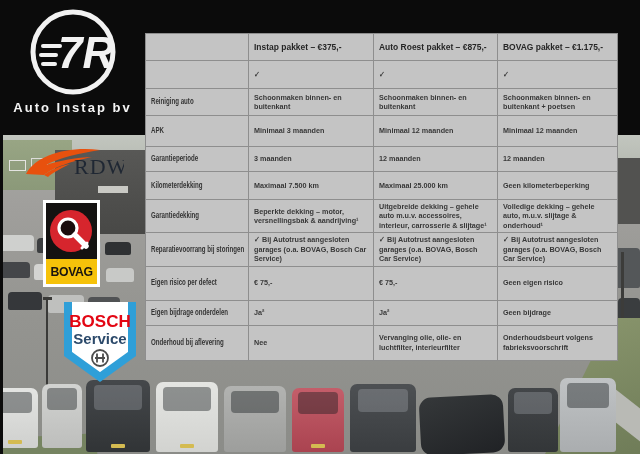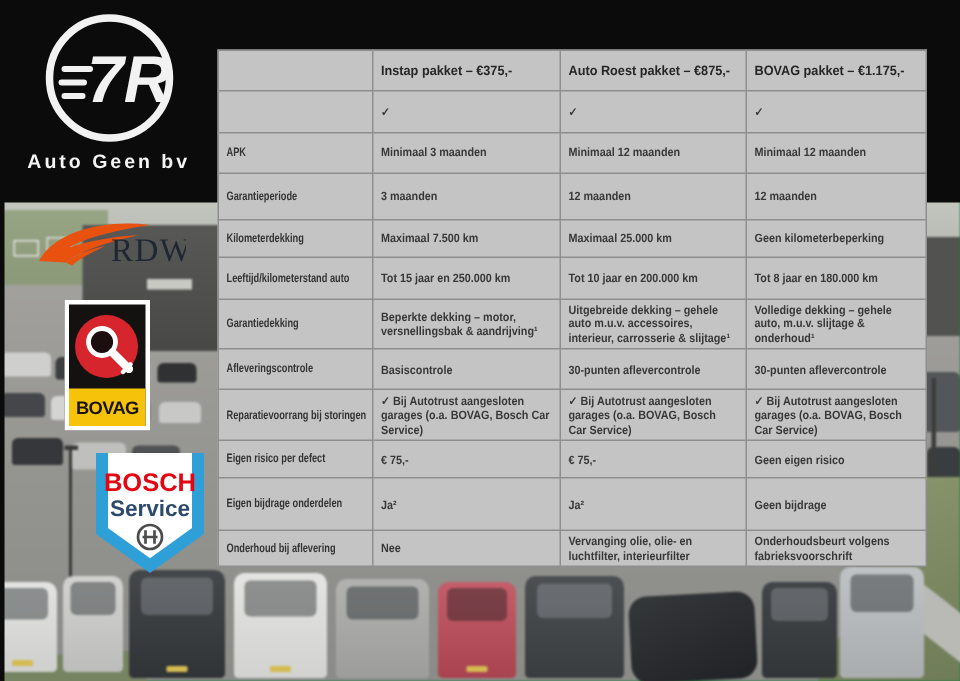--- a/index.html
+++ b/index.html
@@ -1,18 +1,18 @@
 <!DOCTYPE html>
 <html><head>
 <meta charset="utf-8">
 <style>
   html,body{margin:0;padding:0;background:#222;}
   body{width:640px;height:454px;position:relative;overflow:hidden;
        font-family:"Liberation Sans",sans-serif;}
-  .stage{position:absolute;inset:0;width:640px;height:454px;overflow:hidden;background:#15803d;}
+  .stage{position:absolute;inset:0;width:640px;height:454px;overflow:hidden;background:#1d4ed8;}
 
   
   .photo{position:absolute;inset:0;z-index:0;filter:blur(0.7px) saturate(.85);
          background:linear-gradient(180deg,#b4b8b1 0%,#a9aca5 25%,#a09f9b 45%,#94948f 70%,#8b8c87 100%);}
   .ph{position:absolute;}
   .car{position:absolute;border-radius:7px 7px 3px 3px;}
   .car .win{position:absolute;left:12%;right:12%;top:7%;height:34%;border-radius:4px;background:rgba(25,28,32,.42);}
   .car.dark .win{background:rgba(195,205,212,.25);}
   .plate{position:absolute;bottom:4px;left:50%;transform:translateX(-50%);width:14px;height:4px;background:#d9bb3f;border-radius:1px;}
   .mcar{position:absolute;border-radius:4px 4px 2px 2px;}
@@ -124,21 +124,21 @@
   <div class="left-edge"></div>
 
   <div class="brand">
     <svg width="92" height="92" viewBox="0 0 92 92">
       <circle cx="46" cy="46" r="40" fill="none" stroke="#f2f2f2" stroke-width="5"></circle>
       <path d="M16,40 h17" stroke="#f2f2f2" stroke-width="4" stroke-linecap="round"></path>
       <path d="M14,49 h15" stroke="#f2f2f2" stroke-width="4" stroke-linecap="round"></path>
       <path d="M16,58 h12" stroke="#f2f2f2" stroke-width="4" stroke-linecap="round"></path>
       <text x="31" y="62" font-family="Liberation Sans, sans-serif" font-size="44" font-style="italic" font-weight="bold" fill="#f2f2f2">7R</text>
     </svg>
-    <div class="company">Auto Geen bv</div>
+    <div class="company">Auto Instap bv</div>
   </div>
 
   <div class="logo bovag">
     <svg width="51" height="56" viewBox="0 0 51 56" style="display:block;margin:0 auto;">
       <circle cx="25" cy="28" r="21" fill="#d6252d"></circle>
       <circle cx="22" cy="25" r="9" fill="#1c0d0e"></circle>
       <circle cx="22" cy="25" r="9" fill="none" stroke="#ffffff" stroke-width="3.2"></circle>
       <path d="M29,32 L40,43" stroke="#ffffff" stroke-width="5.5" stroke-linecap="round"></path>
       <path d="M36,45 l5,-5" stroke="#ffffff" stroke-width="3" stroke-linecap="round"></path>
     </svg>
@@ -183,56 +183,50 @@
           </tr>
         </thead>
       <tbody id="table-body">
           <tr>
             <th><span class="label-text"></span></th>
             <td><span class="cell-text">✓</span></td>
             <td><span class="cell-text">✓</span></td>
             <td><span class="cell-text">✓</span></td>
           </tr>
           <tr>
+            <th><span class="label-text">Reiniging auto</span></th>
+            <td><span class="cell-text">Schoonmaken binnen- en buitenkant</span></td>
+            <td><span class="cell-text">Schoonmaken binnen- en buitenkant</span></td>
+            <td><span class="cell-text">Schoonmaken binnen- en buitenkant + poetsen</span></td>
+          </tr>
+          <tr>
             <th><span class="label-text">APK</span></th>
             <td><span class="cell-text">Minimaal 3 maanden</span></td>
             <td><span class="cell-text">Minimaal 12 maanden</span></td>
             <td><span class="cell-text">Minimaal 12 maanden</span></td>
           </tr>
           <tr>
             <th><span class="label-text">Garantieperiode</span></th>
             <td><span class="cell-text">3 maanden</span></td>
             <td><span class="cell-text">12 maanden</span></td>
             <td><span class="cell-text">12 maanden</span></td>
           </tr>
           <tr>
             <th><span class="label-text">Kilometerdekking</span></th>
             <td><span class="cell-text">Maximaal 7.500 km</span></td>
             <td><span class="cell-text">Maximaal 25.000 km</span></td>
             <td><span class="cell-text">Geen kilometerbeperking</span></td>
           </tr>
           <tr>
-            <th><span class="label-text">Leeftijd/kilometerstand auto</span></th>
-            <td><span class="cell-text">Tot 15 jaar en 250.000 km</span></td>
-            <td><span class="cell-text">Tot 10 jaar en 200.000 km</span></td>
-            <td><span class="cell-text">Tot 8 jaar en 180.000 km</span></td>
-          </tr>
-          <tr>
             <th><span class="label-text">Garantiedekking</span></th>
             <td><span class="cell-text">Beperkte dekking – motor, versnellingsbak &amp; aandrijving¹</span></td>
             <td><span class="cell-text">Uitgebreide dekking – gehele auto m.u.v. accessoires, interieur, carrosserie &amp; slijtage¹</span></td>
             <td><span class="cell-text">Volledige dekking – gehele auto, m.u.v. slijtage &amp; onderhoud¹</span></td>
           </tr>
           <tr>
-            <th><span class="label-text">Afleveringscontrole</span></th>
-            <td><span class="cell-text">Basiscontrole</span></td>
-            <td><span class="cell-text">30-punten aflevercontrole</span></td>
-            <td><span class="cell-text">30-punten aflevercontrole</span></td>
-          </tr>
-          <tr>
             <th><span class="label-text">Reparatievoorrang bij storingen</span></th>
             <td><span class="cell-text">✓ Bij Autotrust aangesloten garages (o.a. BOVAG, Bosch Car Service)</span></td>
             <td><span class="cell-text">✓ Bij Autotrust aangesloten garages (o.a. BOVAG, Bosch Car Service)</span></td>
             <td><span class="cell-text">✓ Bij Autotrust aangesloten garages (o.a. BOVAG, Bosch Car Service)</span></td>
           </tr>
           <tr>
             <th><span class="label-text">Eigen risico per defect</span></th>
             <td><span class="cell-text">€ 75,-</span></td>
             <td><span class="cell-text">€ 75,-</span></td>
             <td><span class="cell-text">Geen eigen risico</span></td>

